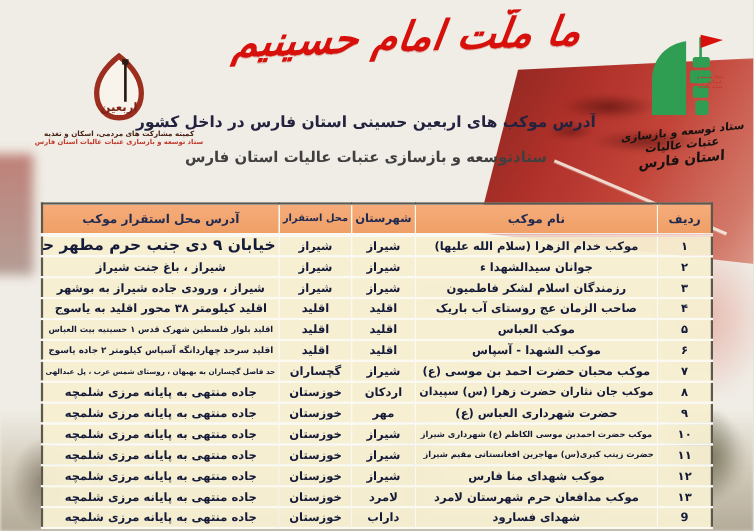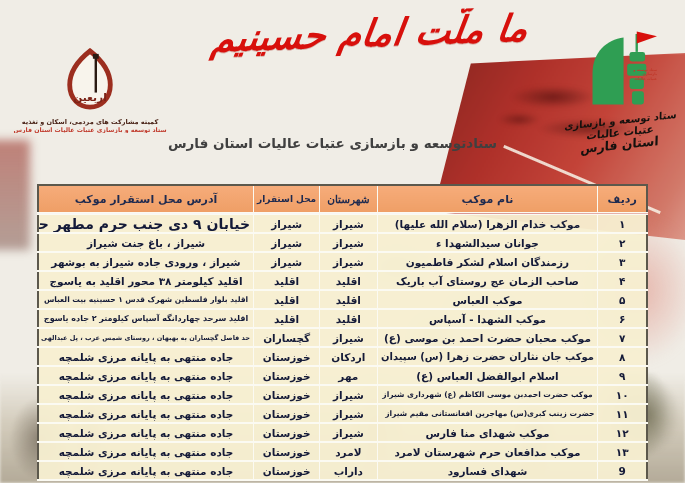--- a/index.html
+++ b/index.html
@@ -73,21 +73,21 @@
     position:absolute;z-index:1;top:103px;left:120px;right:140px;
     text-align:center;font-size:18px;font-weight:900;color:#23233f;
     white-space:nowrap;overflow:hidden;
   }
   .sub-title{
     position:absolute;z-index:1;top:135px;left:120px;right:140px;
     text-align:center;font-size:13.5px;font-weight:bold;color:#404040;
     white-space:nowrap;overflow:hidden;
   }
   
-  .logo-left{position:absolute;z-index:1;top:48px;left:10px;width:160px;text-align:center;}
+  .logo-left{position:absolute;z-index:1;top:48px;left:28px;width:160px;text-align:center;}
   .logo-left .line1{font-size:6.5px;font-weight:bold;color:#4a2418;margin-top:2px;white-space:nowrap;overflow:hidden;}
   .logo-left .line2{font-size:6.2px;font-weight:bold;color:#c0392b;white-space:nowrap;overflow:hidden;}
   
   .logo-right{position:absolute;z-index:1;top:28px;right:4px;width:122px;text-align:center;}
   .logo-right .inner-note{
     position:absolute;top:40px;right:24px;width:24px;
     font-size:3.5px;line-height:1.25;color:#c0392b;font-weight:bold;text-align:right;
   }
   .logo-right .cap{transform:rotate(-6deg) skewX(-8deg);color:#15110e;font-weight:900;line-height:1.05;margin-top:-2px;}
   .logo-right .cap .l1{font-size:10px;white-space:nowrap;}
@@ -158,29 +158,30 @@
       <polygon points="49,3 66,7 49,13" fill="#d8100c"></polygon>
     </svg>
     <div class="inner-note">ستاد توسعه و بازسازی عتبات عالیات</div>
     <div class="cap">
       <div class="l1 fit">ستاد توسعه و بازسازی</div>
       <div class="l2 fit">عتبات عالیات</div>
       <div class="l3 fit">استان فارس</div>
     </div>
   </div>
 
+  <div class="main-title fit" style="font-size: 14px;">آدرس موکب های اربعین حسینی استان فارس در داخل کشور</div>
   <div class="sub-title fit">ستادتوسعه و بازسازی عتبات عالیات استان فارس</div>
 
   <div class="table-wrap">
     <table class="mokeb" dir="rtl">
       <thead>
         <tr>
           <th class="c-num">ردیف</th>
           <th class="c-name">نام موکب</th>
-          <th class="c-county" style="font-size: 10.5px; font-family: Liberation Serif, serif;">شهرستان</th>
+          <th class="c-county" style="font-size: 10.5px;">شهرستان</th>
           <th class="c-loc" style="font-size: 9px;">محل استقرار</th>
           <th class="c-addr">آدرس محل استقرار موکب</th>
         </tr>
       </thead>
       <tbody>
           <tr>
       <td class="c-num">۱</td>
       <td class="c-name">موکب خدام الزهرا (سلام الله علیها)</td>
       <td class="c-county">شیراز</td>
       <td class="c-loc">شیراز</td>
@@ -230,21 +231,21 @@
     </tr>
           <tr>
       <td class="c-num">۸</td>
       <td class="c-name" style="font-size: 10px;">موکب جان نثاران حضرت زهرا (س) سپیدان</td>
       <td class="c-county">اردکان</td>
       <td class="c-loc">خوزستان</td>
       <td class="c-addr">جاده منتهی به پایانه مرزی شلمچه</td>
     </tr>
           <tr>
       <td class="c-num">۹</td>
-      <td class="c-name">اسلام ابوالفضل العباس (ع)</td>
+      <td class="c-name">حضرت شهرداری العباس (ع)</td>
       <td class="c-county">مهر</td>
       <td class="c-loc">خوزستان</td>
       <td class="c-addr">جاده منتهی به پایانه مرزی شلمچه</td>
     </tr>
           <tr>
       <td class="c-num">۱۰</td>
       <td class="c-name" style="font-size: 7.5px; margin-top: 16px;">موکب حضرت احمدبن موسی الکاظم (ع) شهرداری شیراز</td>
       <td class="c-county">شیراز</td>
       <td class="c-loc">خوزستان</td>
       <td class="c-addr">جاده منتهی به پایانه مرزی شلمچه</td>

